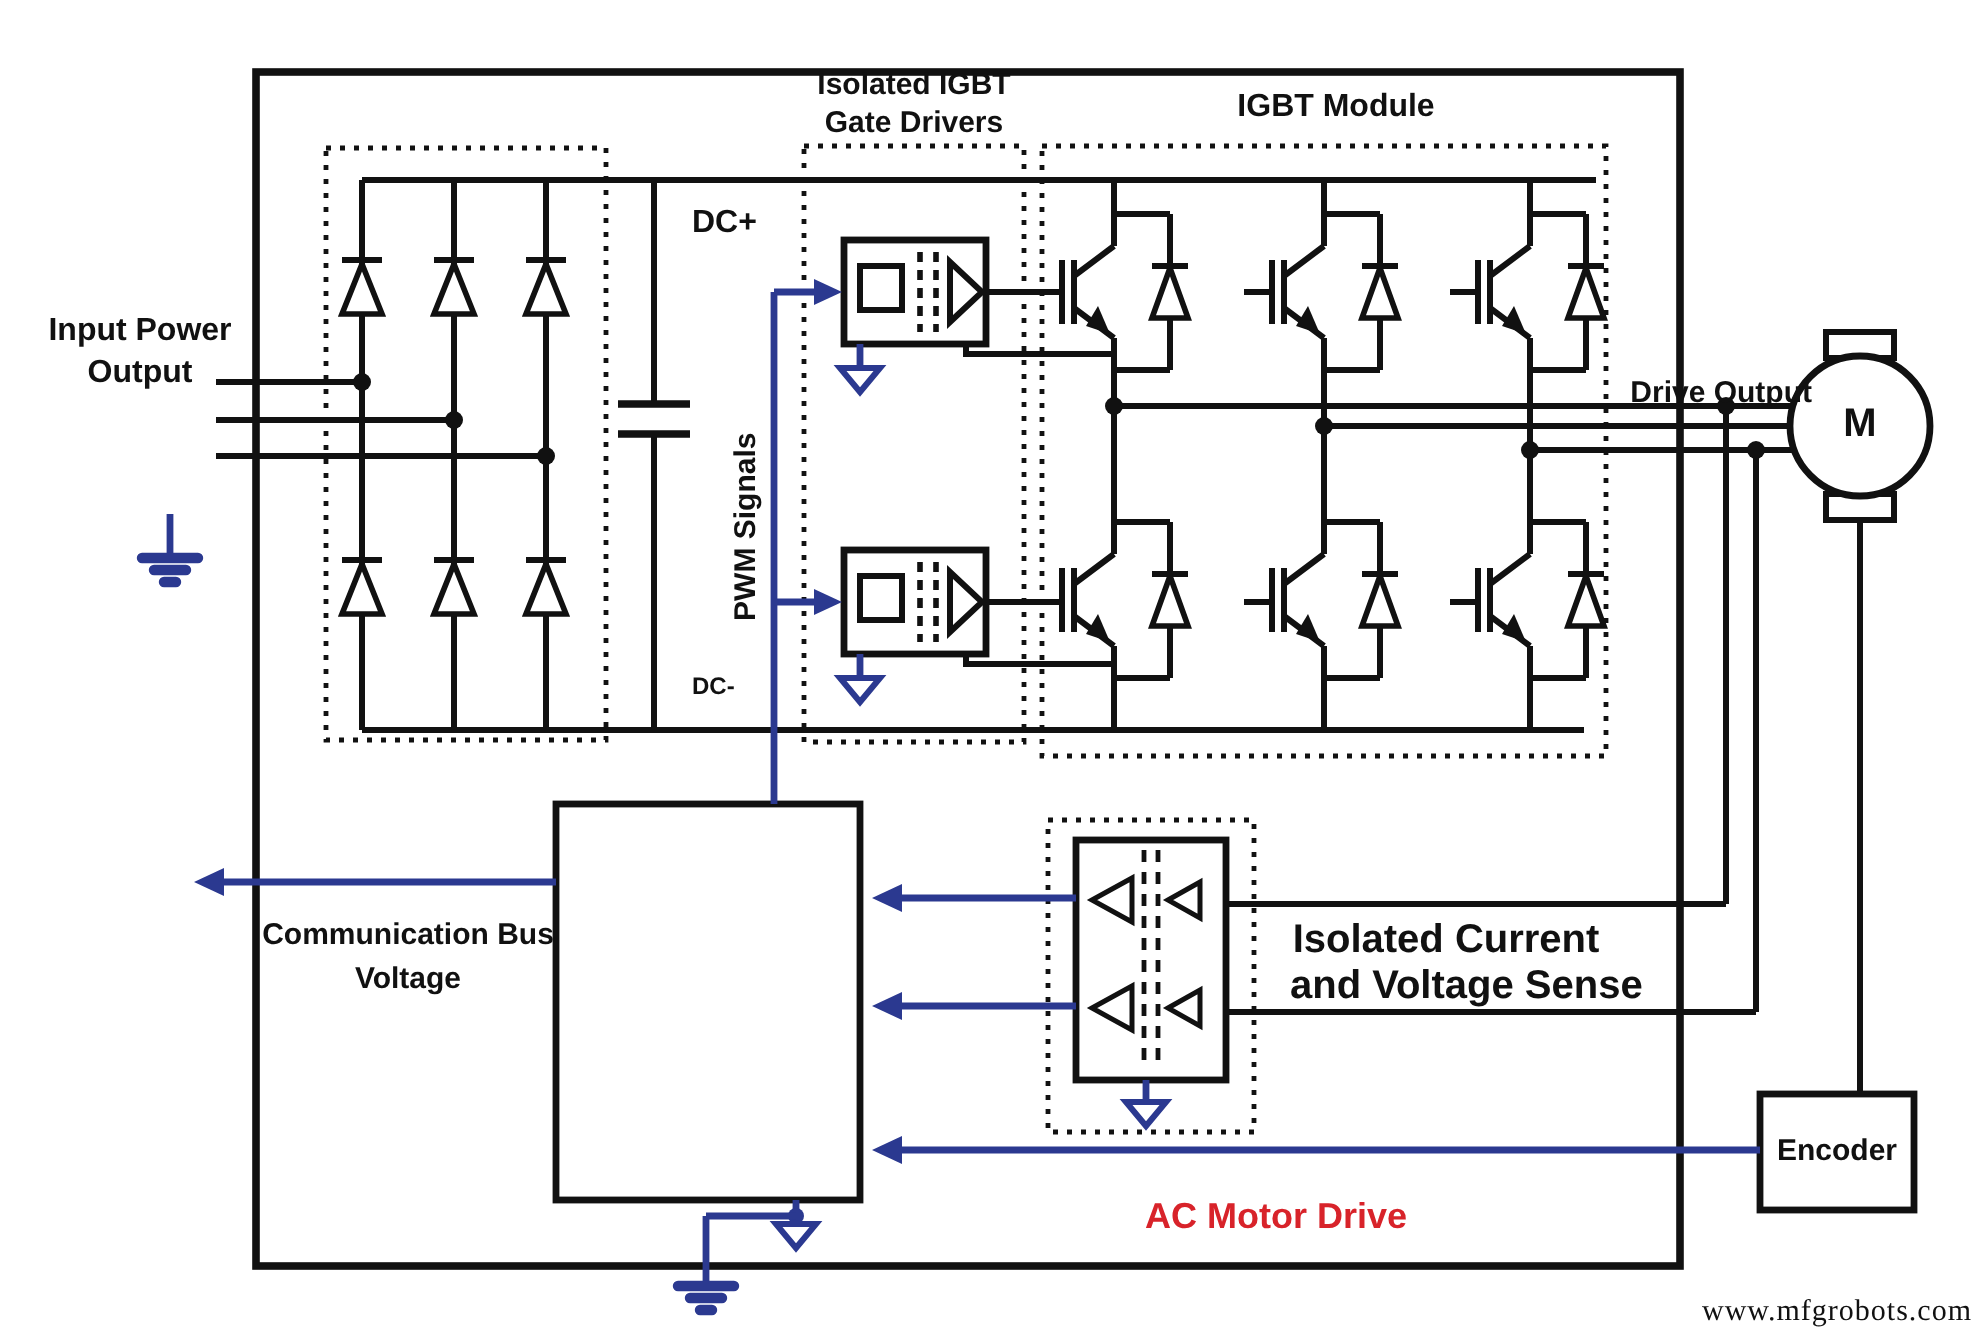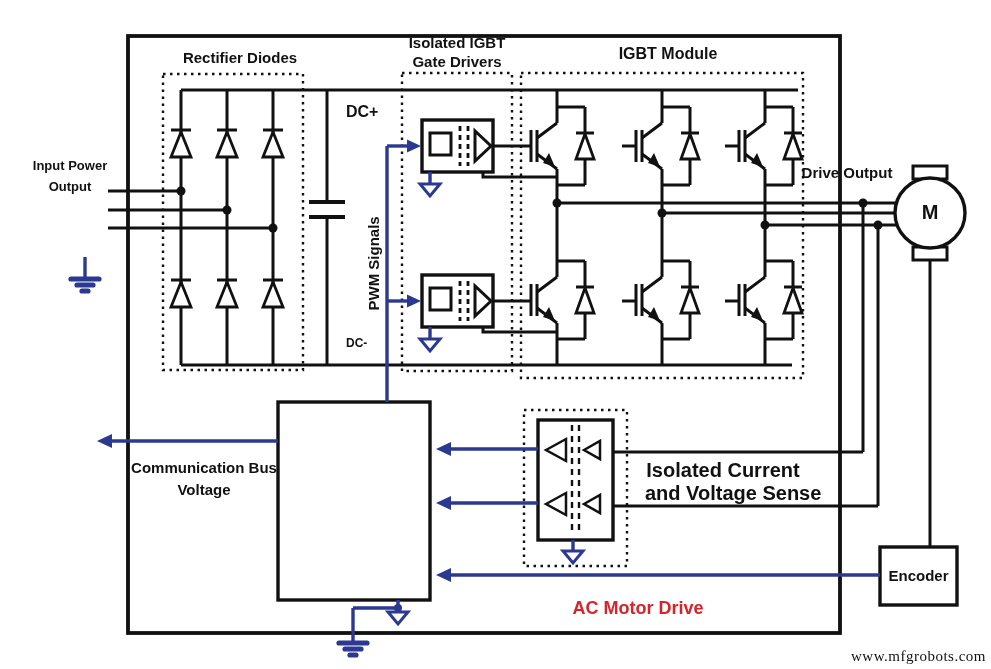--- a/index.html
+++ b/index.html
@@ -197,41 +197,40 @@
       <path class="s" d="M85 257 V277"></path>
       <path class="eg" d="M71 279 H99 M77 285 H93 M82 291 H88"></path>
     </g>
     <g>
       <path class="s" d="M398 608 H353 M353 608 V641"></path>
       <path class="eg" d="M339 643 H367 M345 649 H361 M350 655 H356"></path>
     </g>
   </g>
 </svg>
 
-<div class="lbl" style="left:160px;top:49px;width:160px;">Rectifier Diodes</div>
 
 <div class="lbl" style="left:395px;top:33px;width:124px;line-height:19px;">
   <div>Isolated IGBT</div>
   <div>Gate Drivers</div>
 </div>
 
 <div class="lbl" style="left:600px;top:44px;width:136px;font-size:16px;">IGBT Module</div>
 
-<div class="lbl" style="left:8px;top:155px;width:124px;line-height:21px;font-size:13px;">
+<div class="lbl" style="left:8px;top:155px;width:124px;line-height:21px;font-size:16px;">
   <div>Input Power</div>
   <div>Output</div>
 </div>
 
 <div class="lbl" style="left:346px;top:102px;font-size:16px;">DC+</div>
 
 <div class="lbl" style="left:346px;top:336px;font-size:12px;">DC-</div>
 
 <div class="lbl" style="left:316px;top:254px;width:116px;transform:rotate(-90deg);">PWM Signals</div>
 
-<div class="lbl" style="left:788px;top:164px;width:118px;">Drive Output</div>
+<div class="lbl" style="left:788px;top:188px;width:118px;text-align:right;">Drive Output</div>
 
 <div class="lbl" style="left:906px;top:200px;width:48px;font-size:20px;">M</div>
 
 
 <div class="lbl" style="left:126px;top:457px;width:156px;line-height:22px;">
   <div>Communication Bus</div>
   <div>Voltage</div>
 </div>
 
 <div class="lbl" style="left:645px;top:459px;width:156px;font-size:20px;line-height:23px;">

